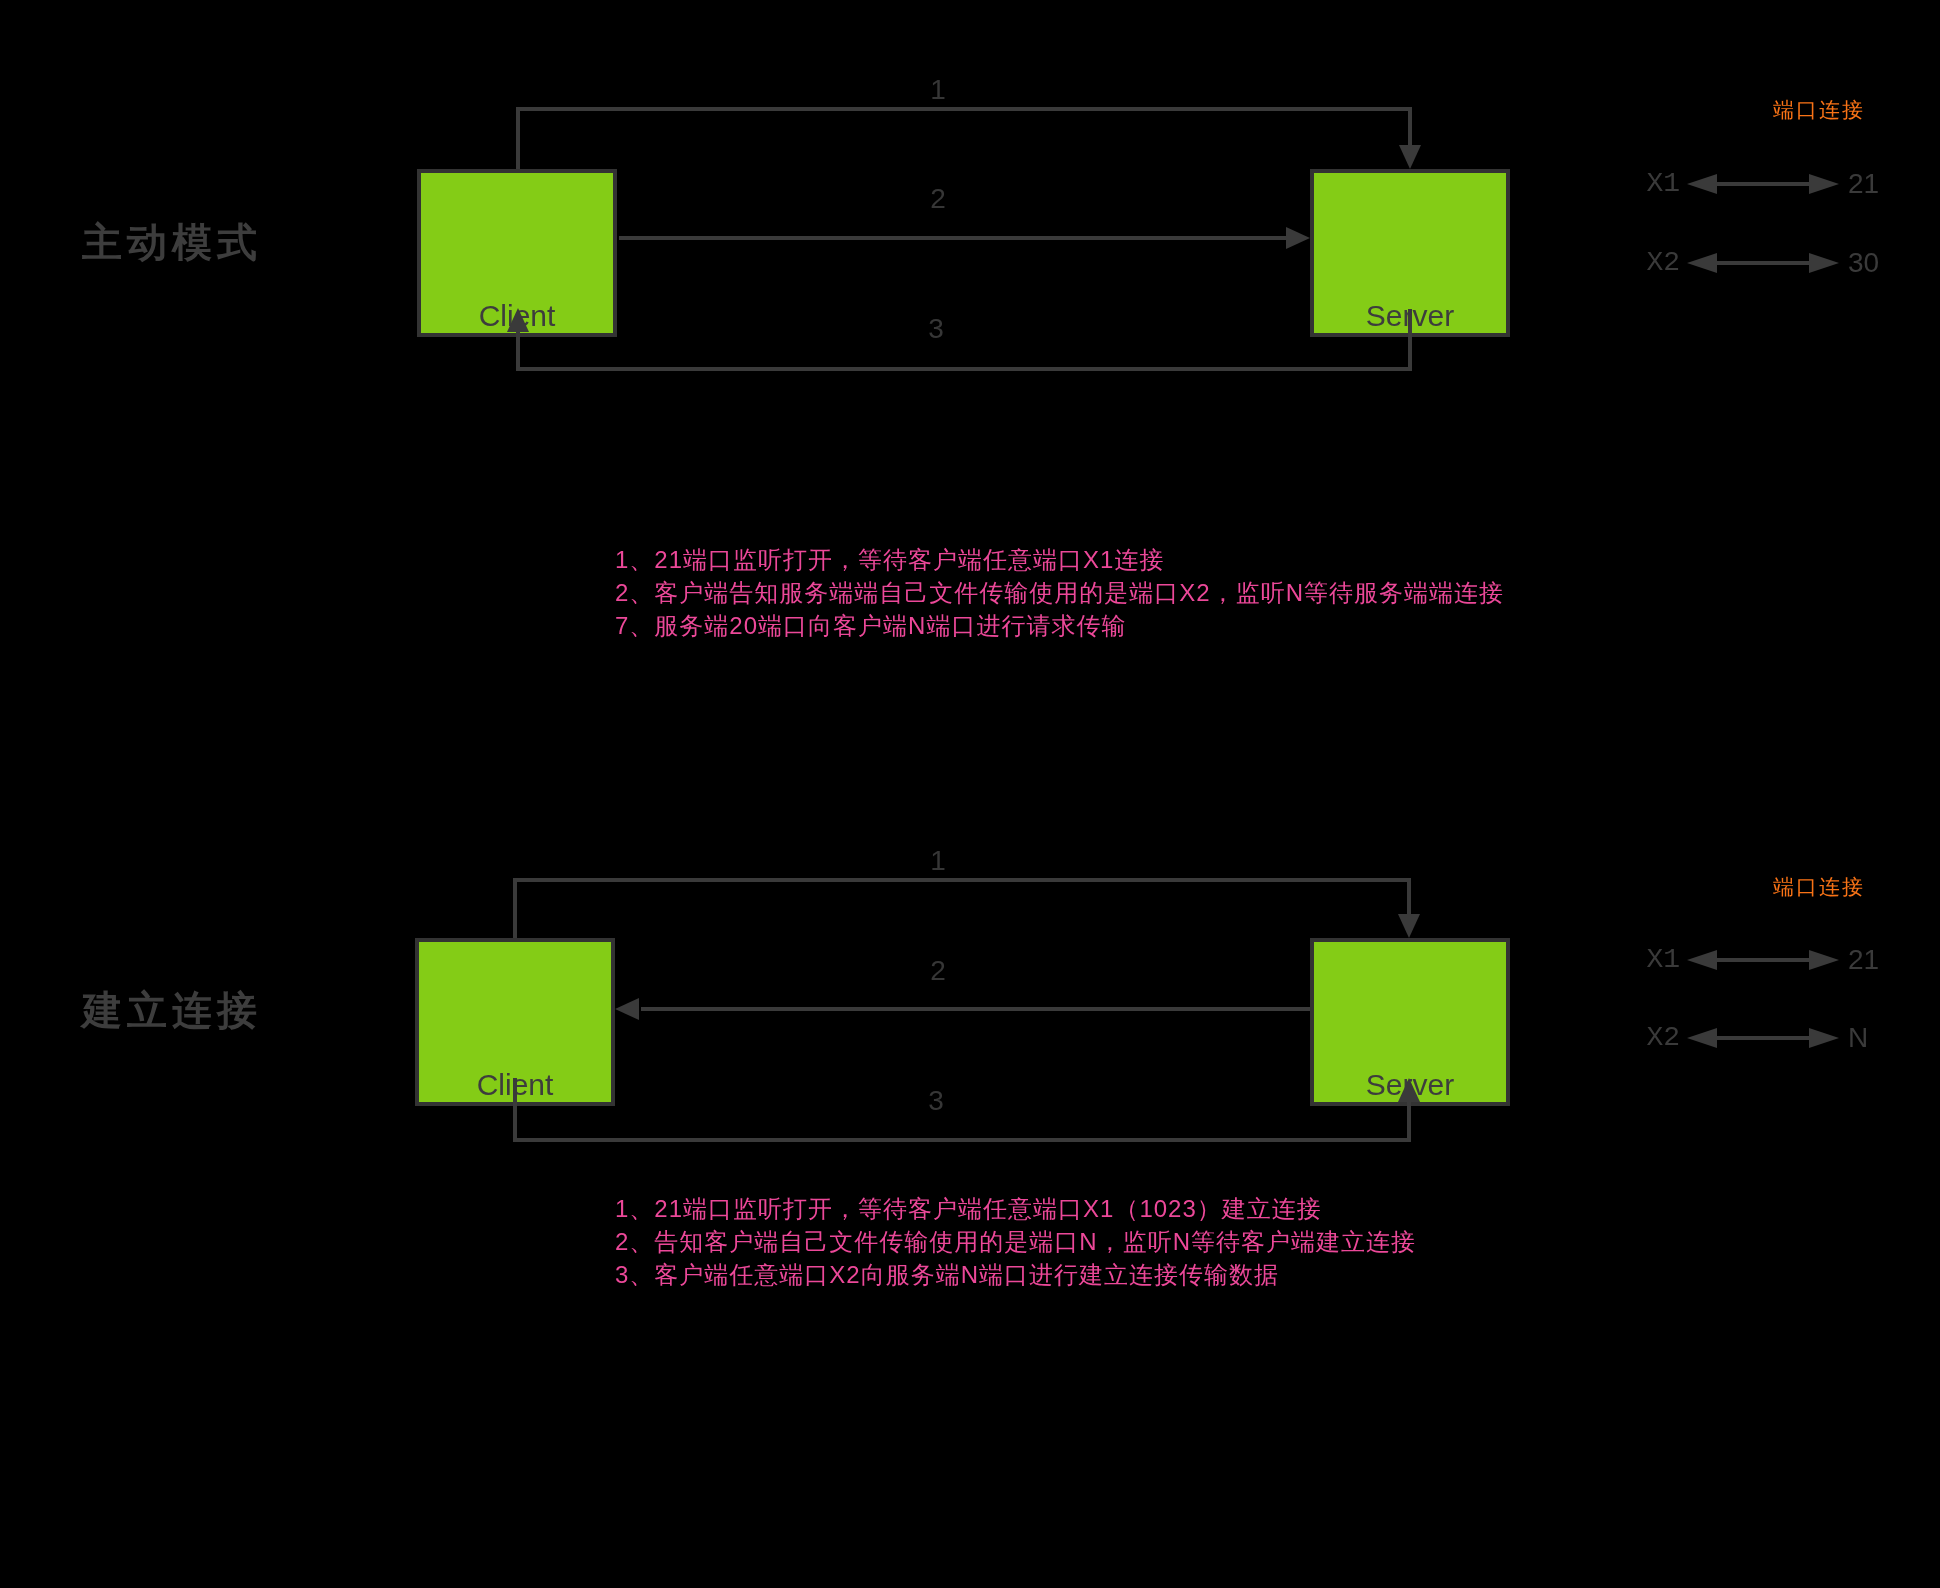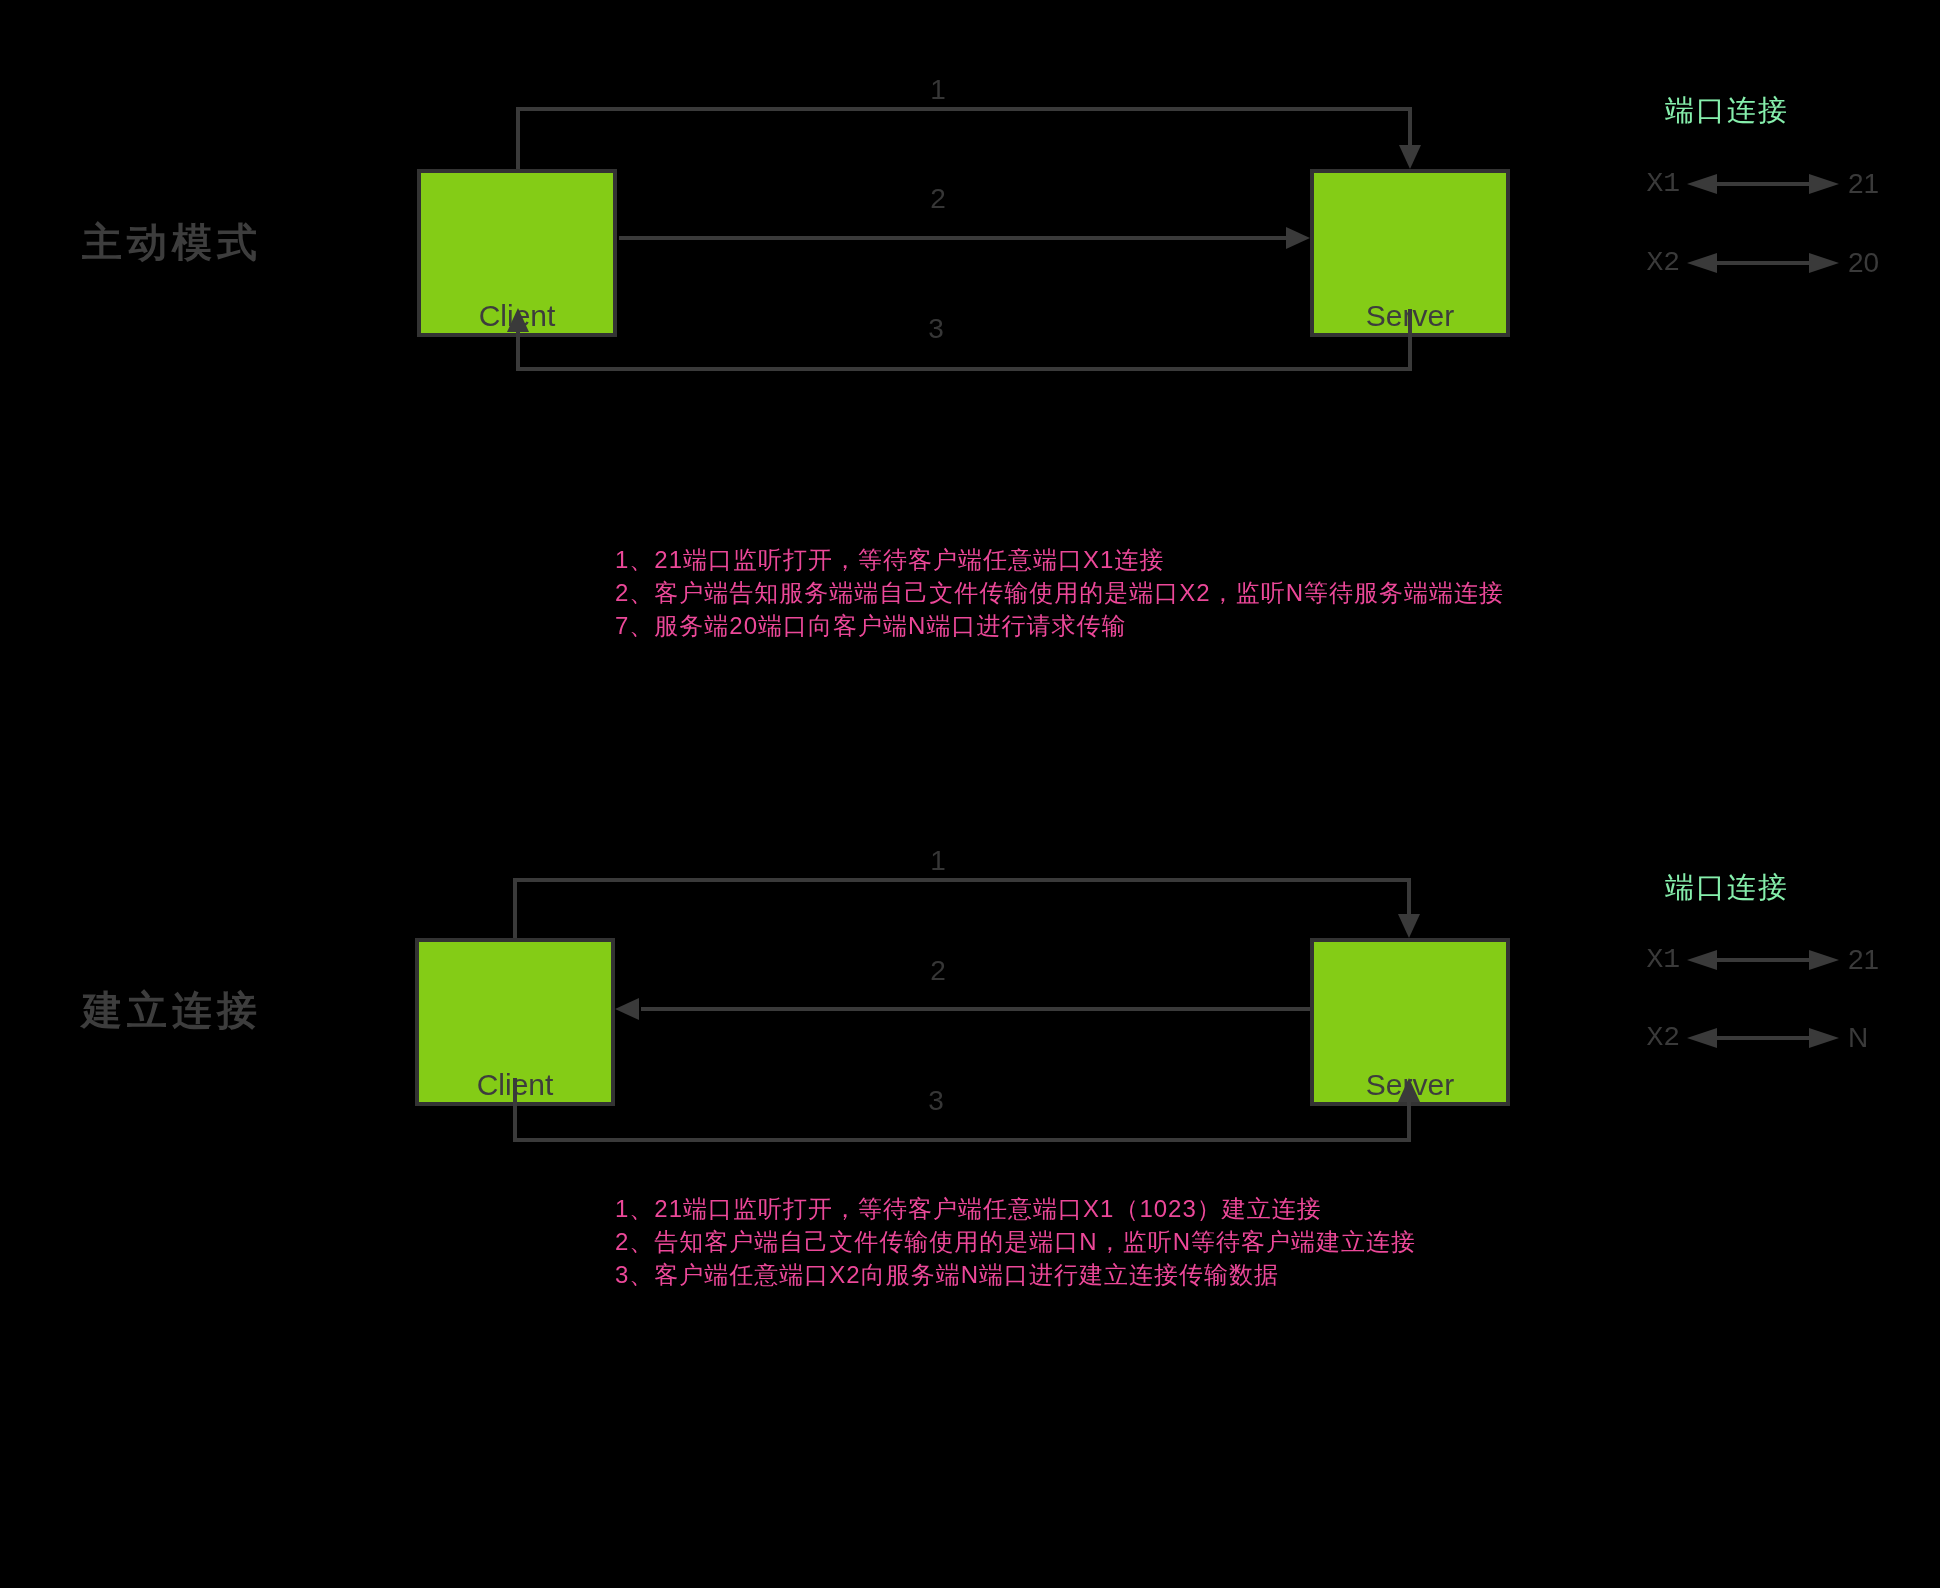--- a/index.html
+++ b/index.html
@@ -22,22 +22,22 @@
   .step-num{
     position:absolute;width:44px;text-align:center;
     font-size:28px;color:#363636;line-height:30px;
   }
   .tri{position:absolute;width:0;height:0;}
   .tri-down{border-left:11px solid transparent;border-right:11px solid transparent;border-top:24px solid #3a3a3a;}
   .tri-up{border-left:11px solid transparent;border-right:11px solid transparent;border-bottom:24px solid #3a3a3a;}
   .tri-right{border-top:11px solid transparent;border-bottom:11px solid transparent;border-left:24px solid #3a3a3a;}
   .tri-left{border-top:11px solid transparent;border-bottom:11px solid transparent;border-right:24px solid #3a3a3a;}
   .legend-title{
-    position:absolute;width:200px;text-align:left;
-    font-size:29px;color:#86efac;line-height:32px;letter-spacing:2px;
+    position:absolute;width:200px;text-align:right;
+    font-size:21px;color:#f97316;line-height:32px;letter-spacing:2px;
   }
   .legend-key{
     position:absolute;width:80px;text-align:right;
     font-size:28px;color:#3a3a3a;line-height:32px;font-family:Liberation Mono, monospace;
   }
   .legend-val{
     position:absolute;width:90px;text-align:left;
     font-size:28px;color:#3a3a3a;line-height:32px;
   }
   .legend-arrow{position:absolute;width:152px;height:20px;}
@@ -93,21 +93,21 @@
       <span class="tip-r"></span>
     </div>
     <div class="legend-val" style="left:1848px;top:168px;">21</div>
 
     <div class="legend-key" style="left:1600px;top:247px;">X2</div>
     <div class="legend-arrow" style="left:1687px;top:253px;">
       <span class="tip-l"></span>
       <span class="bar"></span>
       <span class="tip-r"></span>
     </div>
-    <div class="legend-val" style="left:1848px;top:247px;">20</div>
+    <div class="legend-val" style="left:1848px;top:247px;">30</div>
 
     <div class="note-line" style="top:543px;">1、21端口监听打开，等待客户端任意端口X1连接</div>
     <div class="note-line" style="top:576px;">2、客户端告知服务端端自己文件传输使用的是端口X2，监听N等待服务端端连接</div>
     <div class="note-line" style="top:609px;">7、服务端20端口向客户端N端口进行请求传输</div>
   </section>
 
   <section>
 
     <div class="abs mode-label" style="left:52px;top:988px;">建立连接</div>
 

